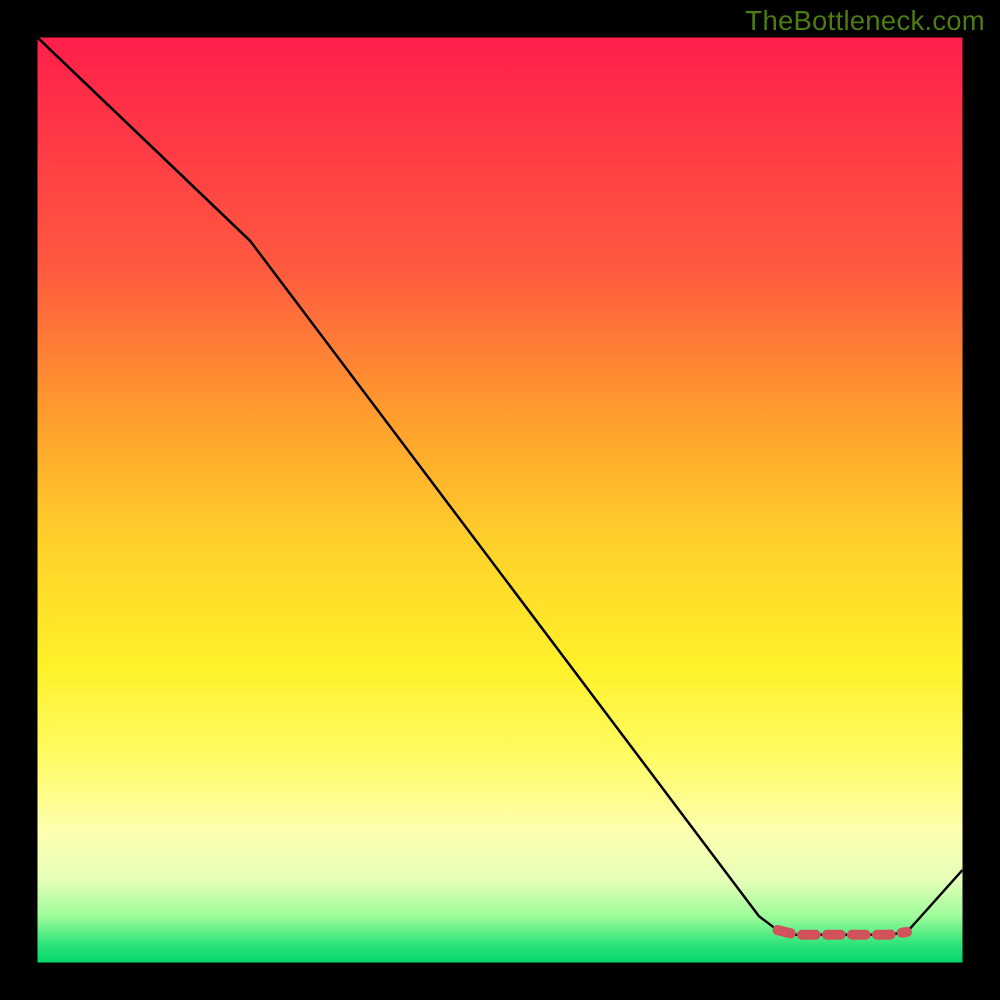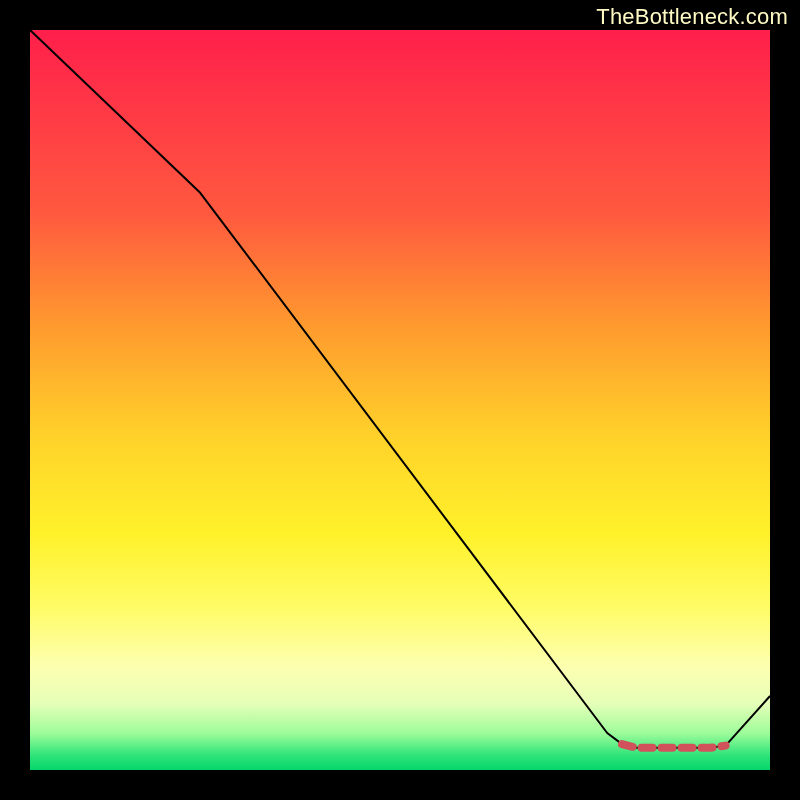--- a/index.html
+++ b/index.html
@@ -37,21 +37,21 @@
       #e6ffb8 91%,
       #9efc9a 95%,
       #2fe47a 98%,
       #06d66a 100%
     );
   }
   .watermark {
     position: absolute;
     top: 4px;
     right: 12px;
-    color: #fef9c3;
+    color: #4d7c0f;
     font-size: 22px;
     letter-spacing: 0.2px;
     user-select: none;
   }
   svg.overlay {
     position: absolute;
     left: 0;
     top: 0;
     width: 740px;
     height: 740px;

